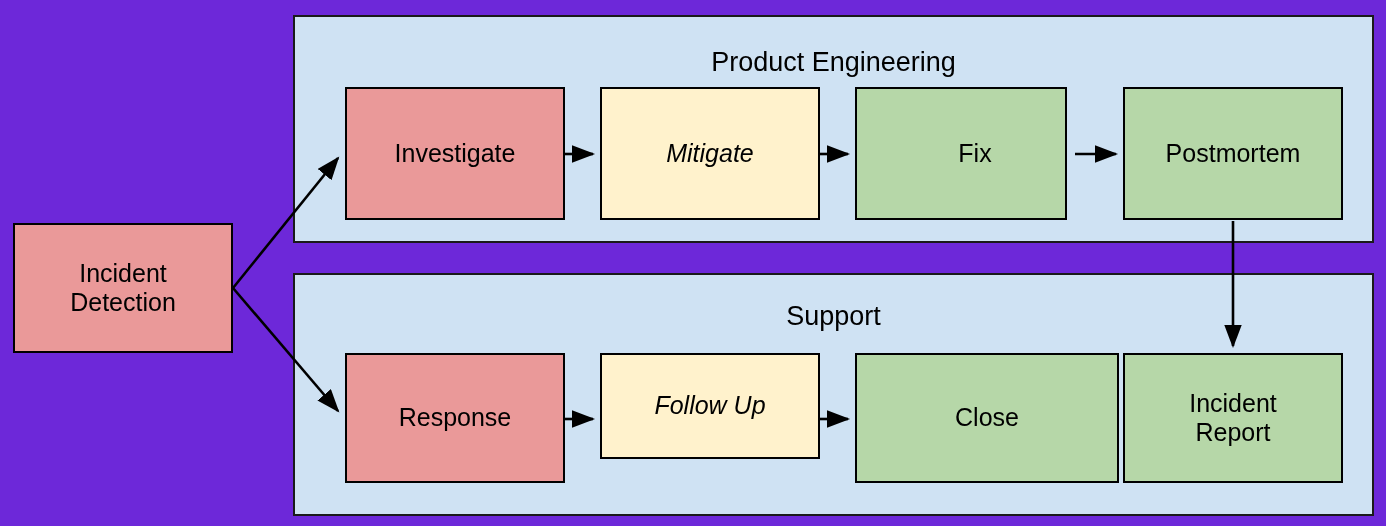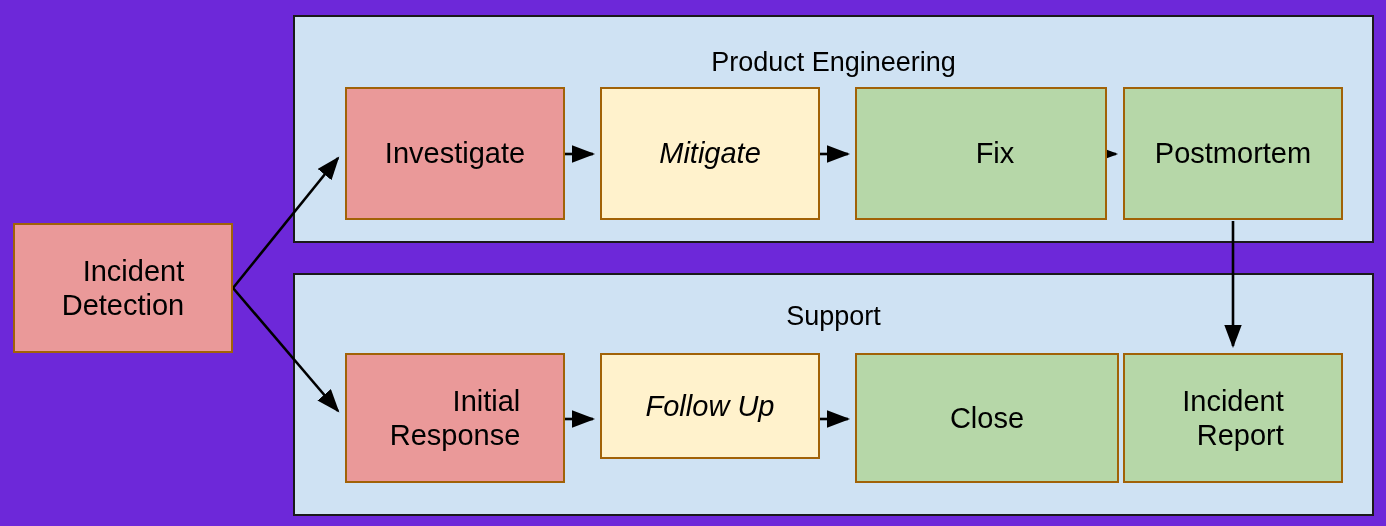--- a/index.html
+++ b/index.html
@@ -26,27 +26,27 @@
     left: 0;
     right: 0;
     text-align: center;
     font-size: 27px;
     color: #000000;
     line-height: 1;
     white-space: nowrap;
   }
   .node {
     position: absolute;
-    border: 2px solid #a16207;
+    border: 2px solid #000000;
     box-sizing: border-box;
     display: flex;
     align-items: center;
     justify-content: center;
-    text-align: right;
-    font-size: 29px;
+    text-align: center;
+    font-size: 25px;
     color: #000000;
     line-height: 1.18;
     padding: 2px 4px;
   }
   .node.red    { background: #ea9999; }
   .node.yellow { background: #fff2cc; font-style: italic; }
   .node.green  { background: #b6d7a8; }
   .node-label { display: block; }
   svg.edges {
     position: absolute;
@@ -123,31 +123,30 @@
   </div>
 
   <div class="node red" style="left:345px; top:87px; width:220px; height:133px;">
     <span>Investigate</span>
   </div>
 
   <div class="node yellow" style="left:600px; top:87px; width:220px; height:133px;">
     <span>Mitigate</span>
   </div>
 
-  <div class="node green" style="left:855px; top:87px; width:252px; height:133px;padding-left:32px;">
+  <div class="node green" style="left:855px; top:87px; width:212px; height:133px;padding-left:32px;">
     <span>Fix</span>
   </div>
 
   <div class="node green" style="left:1123px; top:87px; width:220px; height:133px;">
     <span>Postmortem</span>
   </div>
 
   <div class="node red" style="left:345px; top:353px; width:220px; height:130px;">
     <span>
-      <span class="node-label">Initial</span>
       <span class="node-label">Response</span>
     </span>
   </div>
 
   <div class="node yellow" style="left:600px; top:353px; width:220px; height:106px;">
     <span>Follow Up</span>
   </div>
 
   <div class="node green" style="left:855px; top:353px; width:264px; height:130px;">
     <span>Close</span>

